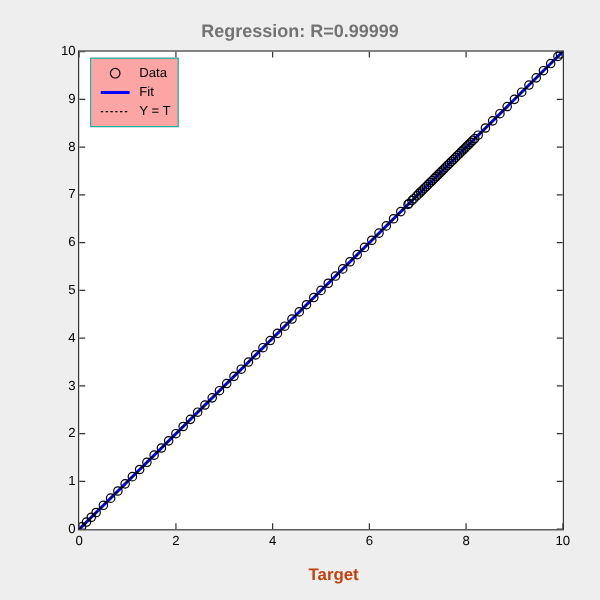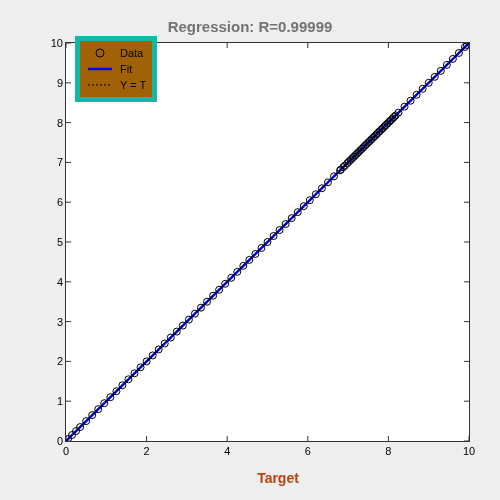--- a/index.html
+++ b/index.html
@@ -67,23 +67,23 @@
   .tick-y {
     position: absolute;
     font-size: 11px;
     color: #000;
     text-align: right;
     transform: translateY(-50%);
   }
   .legend {
     position: absolute;
     left: 75px;
-    top: 36px;
-    background: #a16207;
-    border: 5px solid #14b8a6;
+    top: 48px;
+    background: #fca5a5;
+    border: 1px solid #14b8a6;
     font-size: 11px;
     padding: 4px 6px;
     box-sizing: border-box;
   }
   .legend-row {
     display: flex;
     align-items: center;
     height: 16px;
   }
   .legend-swatch {

